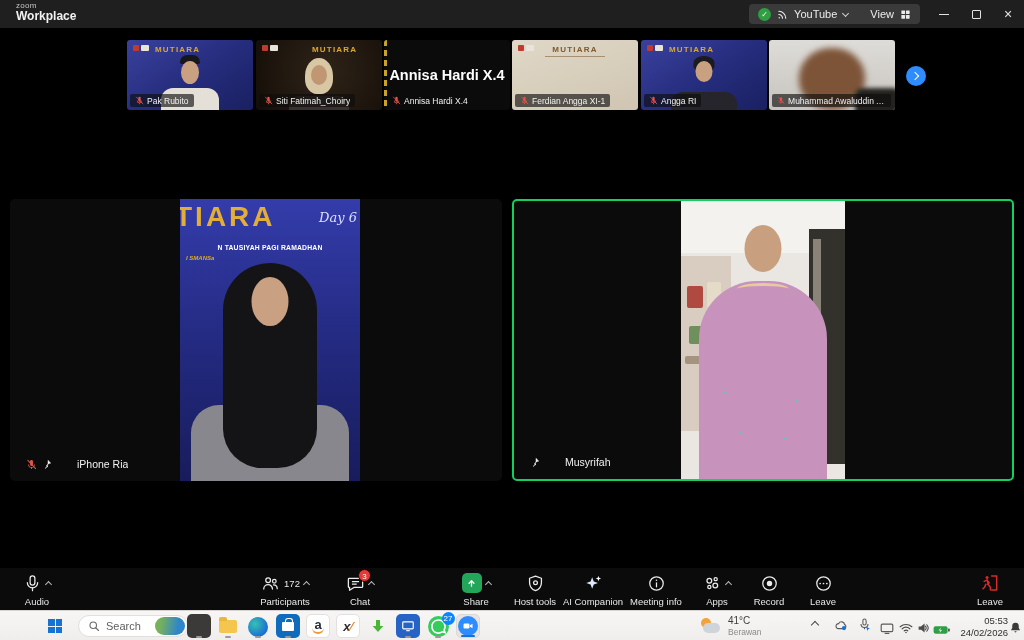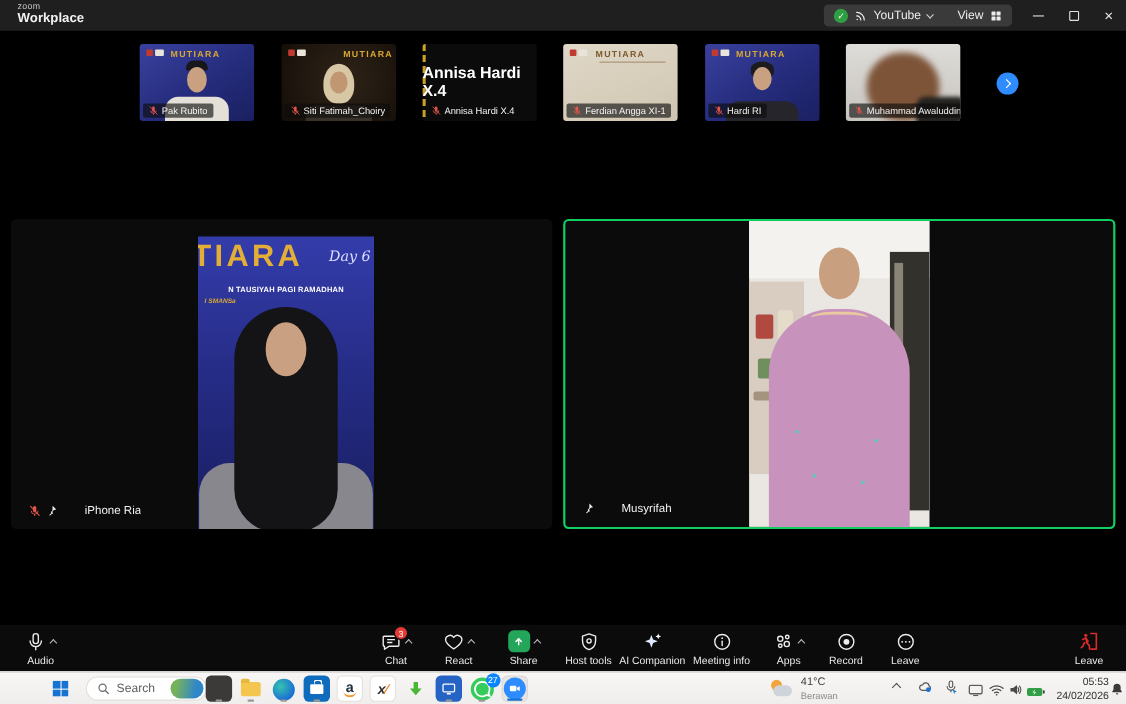--- a/index.html
+++ b/index.html
@@ -19,21 +19,21 @@
   .caret-down { width:5px; height:5px; border-right:1.3px solid #cfcfcf; border-bottom:1.3px solid #cfcfcf;
                 transform:rotate(45deg); margin-top:-2px; }
   .pill-sep { width:10px; }
   .win-controls { right:0; top:0; height:28px; display:flex; }
   .win-btn { width:32px; height:28px; display:flex; align-items:center; justify-content:center; color:#e2e2e2; }
   .min-glyph { width:10px; height:0; border-top:1.2px solid #e2e2e2; }
   .restore-glyph { width:9px; height:9px; border:1.2px solid #e2e2e2; border-radius:1px; }
   .close-glyph { font-size:14px; line-height:14px; }
 
   
-  .thumb { top:40px; width:104px; height:70px; border-radius:3px; overflow:hidden; background:#111; }
+  .thumb { top:40px; width:126px; height:70px; border-radius:3px; overflow:hidden; background:#111; }
   .t1 { left:127px; background:linear-gradient(145deg,#39419e 0%,#252c7c 55%,#1a2060 100%); }
   .t2 { left:256px; background:radial-gradient(circle at 55% 45%,#2e2318 0%,#1d150d 70%,#120d08 100%); }
   .t3 { left:384px; background:#0b0b0b; }
   .t4 { left:512px; background:linear-gradient(160deg,#e0d8c8,#cfc5b1); }
   .t5 { left:641px; background:linear-gradient(145deg,#39419e 0%,#252c7c 55%,#1a2060 100%); }
   .t6 { left:769px; background:linear-gradient(#dedcd8,#c7c4be); }
   .mini-banner { position:absolute; top:5px; left:28px; font-size:8px; font-weight:700; letter-spacing:1.2px;
                  color:#d9a733; white-space:nowrap; }
   .t2 .mini-banner { left:56px; }
   .t4 .mini-banner { left:0; width:100%; text-align:center; color:#7d5a2f; }
@@ -75,22 +75,22 @@
 
   .next-btn { left:906px; top:66px; width:20px; height:20px; border-radius:50%;
               background:var(--next-button-blue,#2e8cff); display:flex; align-items:center; justify-content:center; }
   .next-btn .chev { width:6px; height:6px; border-right:1.8px solid #fff; border-top:1.8px solid #fff;
                     transform:rotate(45deg); margin-left:-2px; }
 
   
   .stage-tile { top:199px; height:282px; background:#0b0b0b; border-radius:5px; overflow:hidden; }
   .tile-ria { left:10px; width:492px; }
   .tile-mus { left:512px; width:502px; border:2px solid var(--active-speaker-green,#12cf60); }
-  .video-ria { position:absolute; left:170px; top:0; width:160px; height:282px; overflow:hidden;
-               background:linear-gradient(180deg,#343cab 0%,#252c85 45%,#181c5c 100%);margin-top:16px; }
+  .video-ria { position:absolute; left:170px; top:0; width:180px; height:282px; overflow:hidden;
+               background:linear-gradient(180deg,#343cab 0%,#252c85 45%,#181c5c 100%); }
   .banner-title { position:absolute; left:-5px; top:2px; font-size:28px; font-weight:800; letter-spacing:3px;
                   color:var(--banner-gold,#e3ae35); }
   .banner-day { position:absolute; right:3px; top:11px; font-family:"DejaVu Serif",serif; font-style:italic;
                 font-size:13px; color:#dbe0ff; }
   .banner-line1 { position:absolute; left:0; top:45px; width:100%; text-align:center; color:#fff;
                   font-size:6.8px; font-weight:700; letter-spacing:.2px; }
   .banner-line2 { position:absolute; left:6px; top:56px; color:#d9a733; font-size:6px; font-weight:700;
                   font-style:italic; }
   .ria-body { position:absolute; left:50%; transform:translateX(-50%); bottom:0; width:158px; height:76px;
               background:#87878d; border-radius:28px 28px 0 0; }
@@ -297,21 +297,21 @@
       <span class="hair"></span>
       <span class="face"></span>
       <span class="body"></span>
     </div>
   <div class="pill">
     <svg width="9" height="9" viewBox="0 0 24 24">
         <path fill="#e25549" d="M12 15a3.2 3.2 0 0 0 3.2-3.2V5.2a3.2 3.2 0 0 0-6.4 0v6.6A3.2 3.2 0 0 0 12 15z"></path>
         <path fill="#e25549" d="M17.6 11.8a5.6 5.6 0 0 1-11.2 0H4.6a7.4 7.4 0 0 0 6.4 7.3V22h2v-2.9a7.4 7.4 0 0 0 6.4-7.3h-1.8z"></path>
         <path stroke="#e25549" stroke-width="2.2" stroke-linecap="round" d="M4 3l17 18"></path>
       </svg>
-    <span class="nm">Hardi RI</span>
+    <span class="nm">Angga RI</span>
   </div>
 </div>
 
 <div class="abs thumb t6">
   <div class="fig h6">
       <span class="bighead"></span>
       <span class="shade"></span>
     </div>
   <div class="pill">
     <svg width="9" height="9" viewBox="0 0 24 24">
@@ -387,42 +387,46 @@
           <rect x="9" y="2.5" width="6" height="11.5" rx="3"></rect>
           <path d="M5.5 11a6.5 6.5 0 0 0 13 0"></path>
           <path d="M12 17.5V21"></path>
         </svg>
         <span class="caret-up"></span>
       </div>
     <div class="lb">Audio</div>
   </div>
 
 
+  <div class="tool" style="left:285px">
+    <div class="ic">
+      <svg width="19" height="19" viewBox="0 0 24 24" fill="none" stroke="#ececec" stroke-width="1.6" stroke-linecap="round">
+          <circle cx="9" cy="8" r="3"></circle>
+          <path d="M3.5 19a5.5 5.5 0 0 1 11 0"></path>
+          <circle cx="16.8" cy="9.2" r="2.3"></circle>
+          <path d="M15.8 13.8a4.8 4.8 0 0 1 4.7 4.7"></path>
+        </svg>
+      <span class="cnt">172</span>
+      <span class="caret-up"></span>
+    </div>
+    <div class="lb">Participants</div>
+  </div>
 
   <div class="tool" style="left:360px">
     <div class="ic">
       <svg width="19" height="19" viewBox="0 0 24 24" fill="none" stroke="#ececec" stroke-width="1.6" stroke-linejoin="round">
           <path d="M4 5.5h16a1 1 0 0 1 1 1V16a1 1 0 0 1-1 1H10l-5.5 3.5V17H4a1 1 0 0 1-1-1V6.5a1 1 0 0 1 1-1z"></path>
           <path d="M7.5 9.5h9M7.5 12.8h6"></path>
         </svg>
       <span class="badge">3</span>
       <span class="caret-up"></span>
     </div>
     <div class="lb">Chat</div>
   </div>
 
-  <div class="tool" style="left:417px">
-    <div class="ic">
-        <svg width="19" height="19" viewBox="0 0 24 24" fill="none" stroke="#ececec" stroke-width="1.6" stroke-linejoin="round">
-          <path d="M12 20S4.8 15.4 3 11.2A5 5 0 0 1 12 7a5 5 0 0 1 9 4.2C19.2 15.4 12 20 12 20z"></path>
-        </svg>
-        <span class="caret-up"></span>
-      </div>
-    <div class="lb">React</div>
-  </div>
 
   <div class="tool" style="left:476px">
     <div class="ic">
       <span class="share-box">
           <svg width="13" height="13" viewBox="0 0 24 24" fill="none" stroke="#fff" stroke-width="2.4" stroke-linecap="round" stroke-linejoin="round">
             <path d="M12 17V7"></path>
             <path d="M7.5 11.5L12 7l4.5 4.5"></path>
           </svg>
         </span>
       <span class="caret-up"></span>

